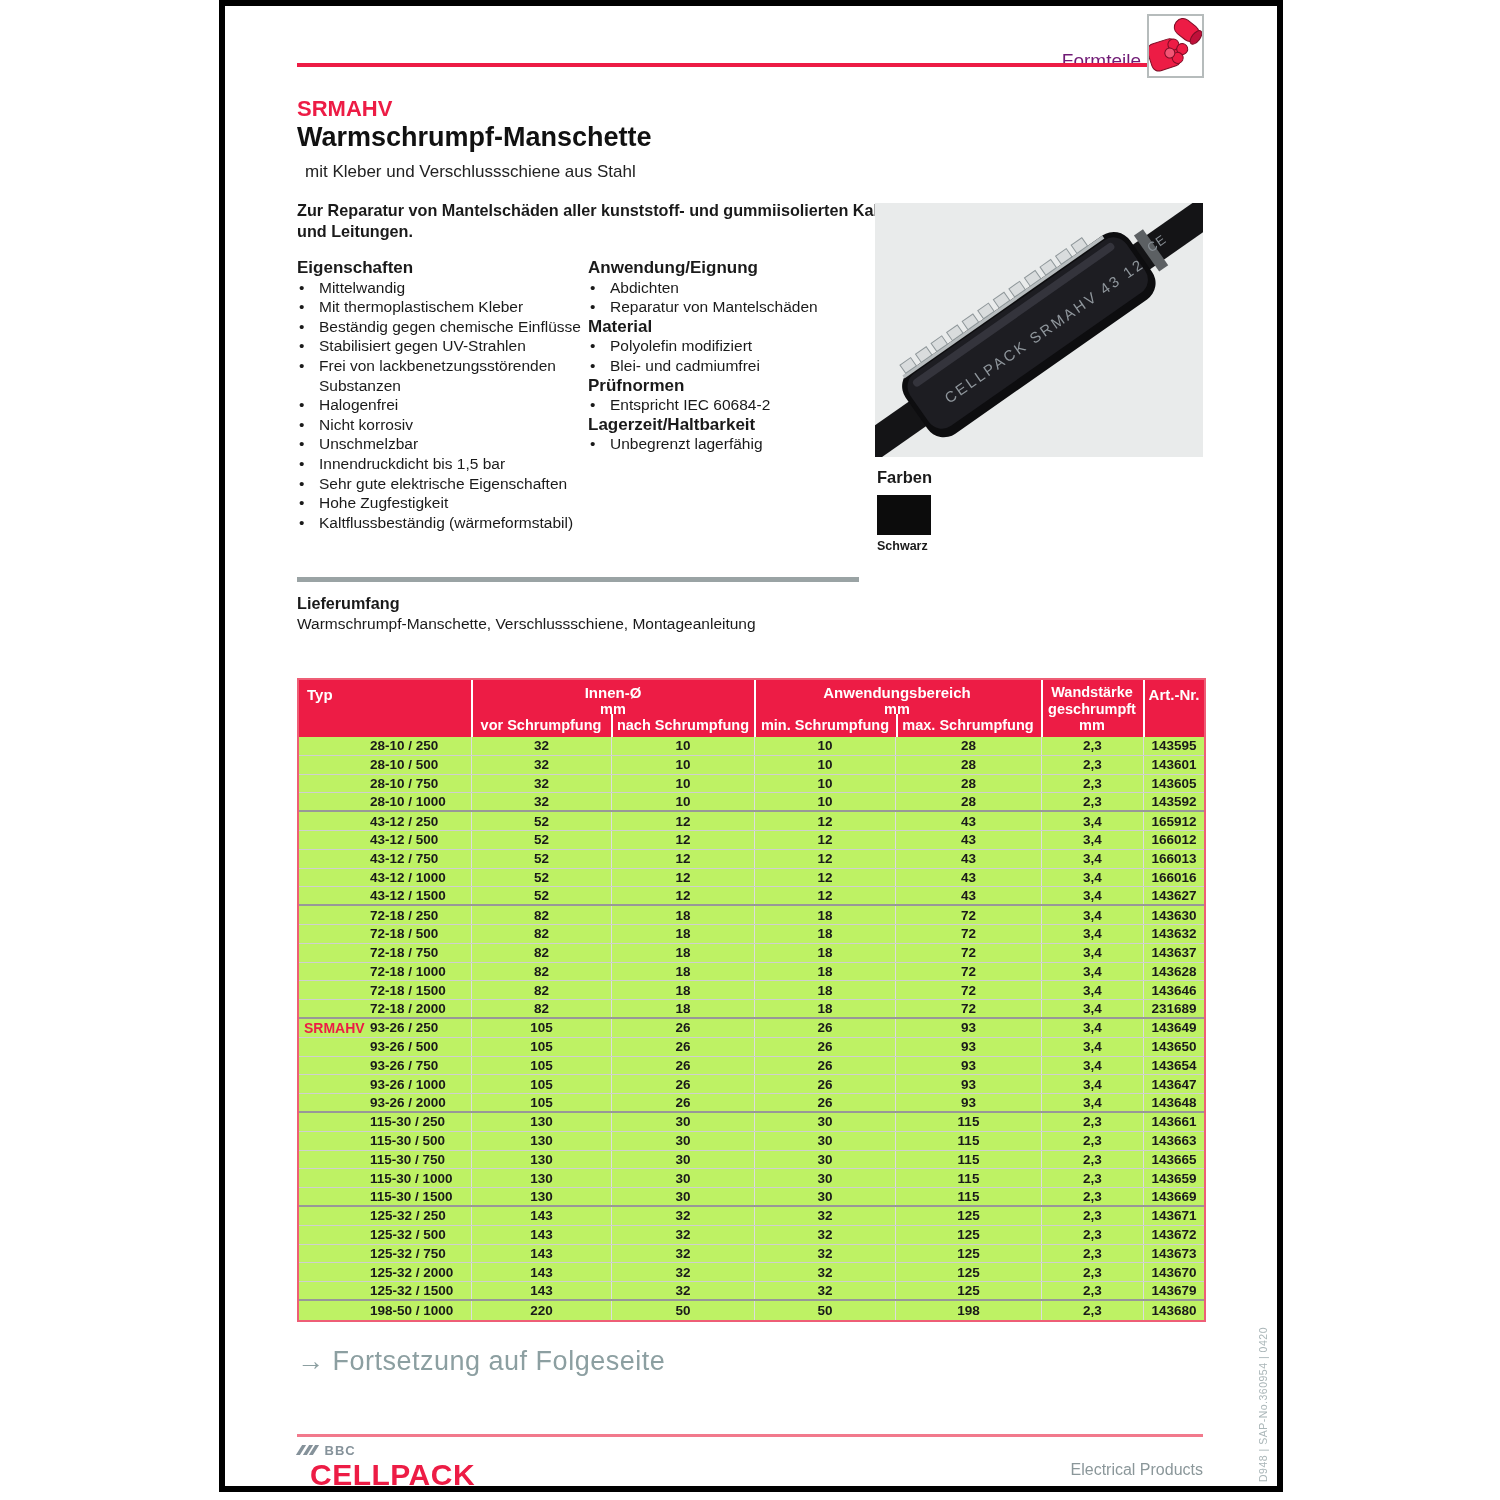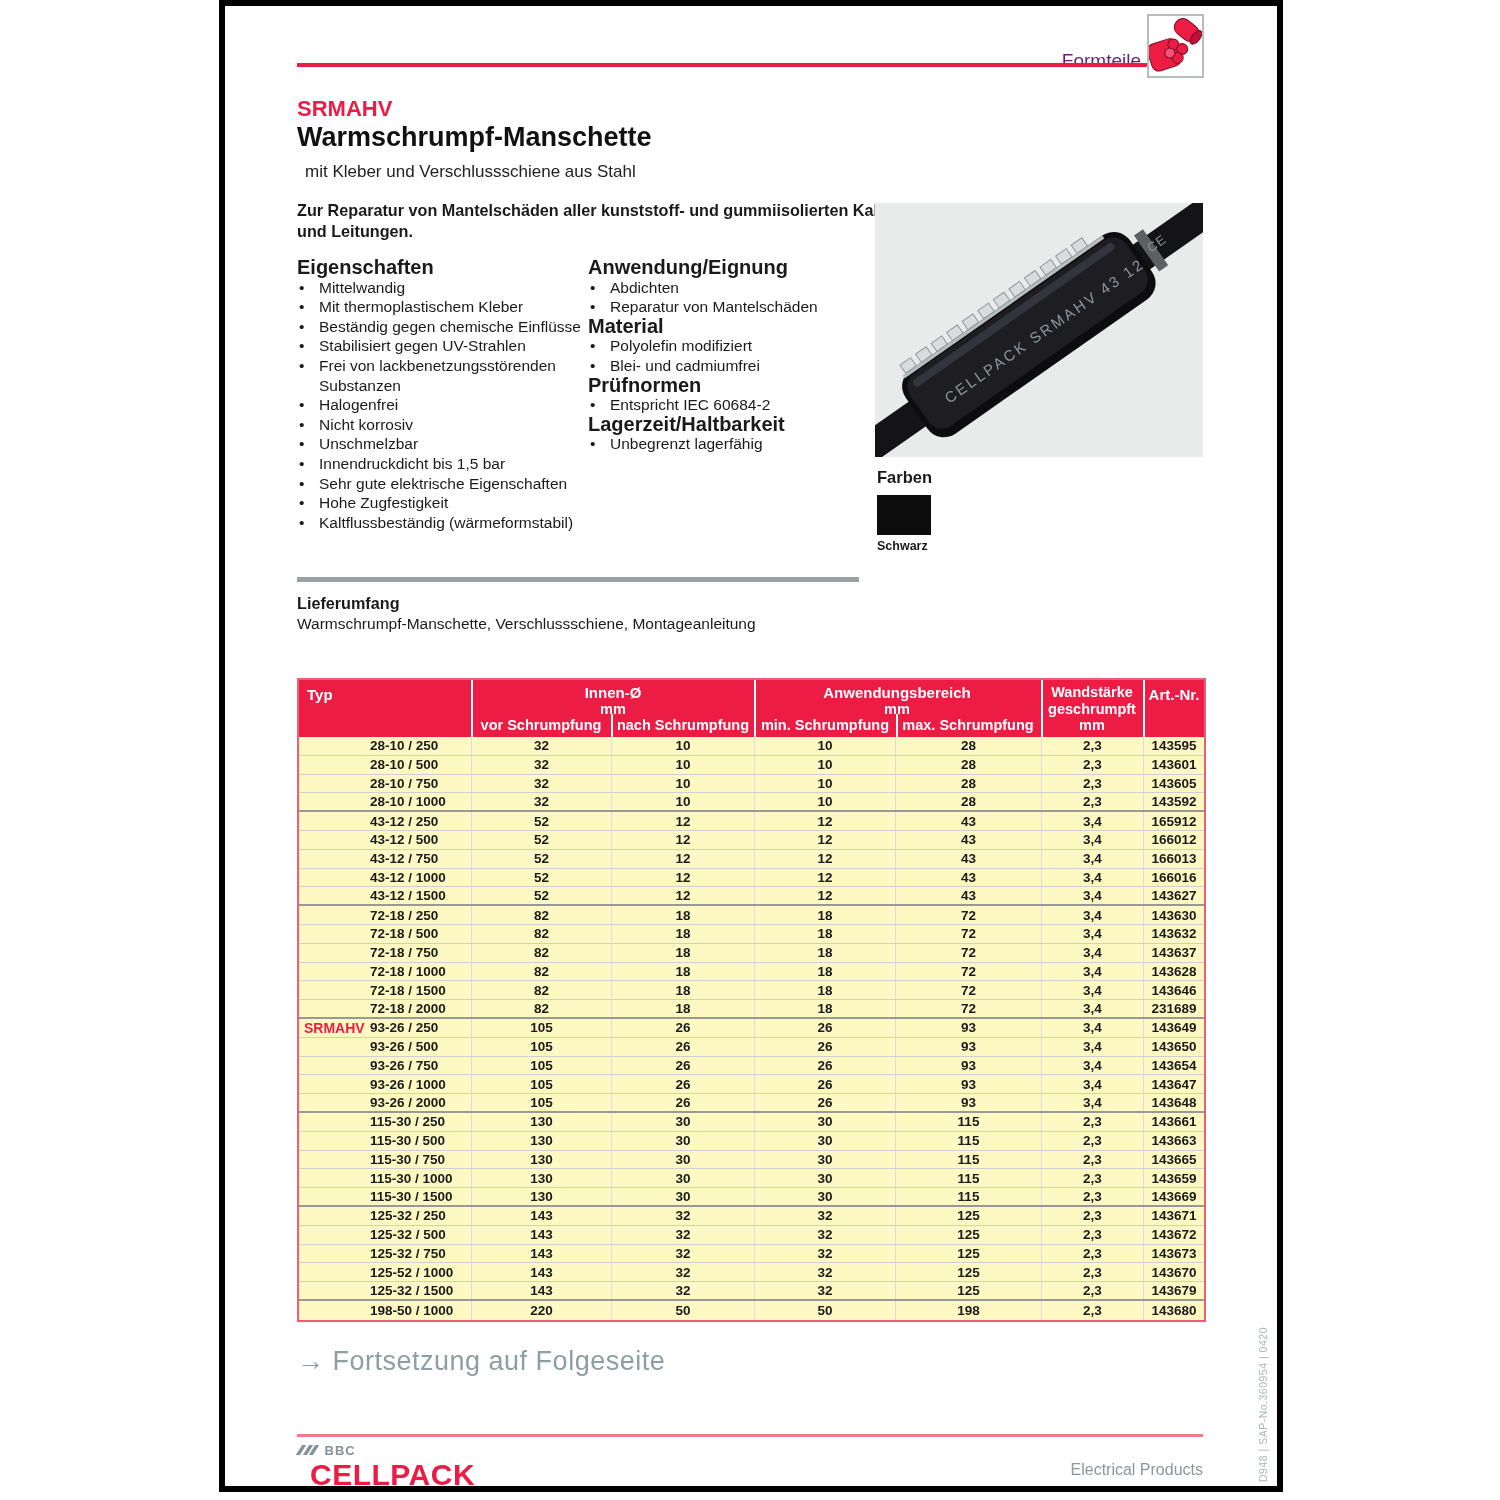--- a/index.html
+++ b/index.html
@@ -15,40 +15,40 @@
   
   .title-code{left:72px;top:90px;font-size:22px;font-weight:bold;}
   .title-name{left:72px;top:116px;font-size:27px;font-weight:bold;color:#111;}
   .title-sub{left:80px;top:156px;font-size:17px;color:#222;}
   .intro{left:72px;top:194px;width:600px;font-size:16.2px;font-weight:bold;line-height:21px;}
 
   
   .col{line-height:19.6px;font-size:15.5px;}
   .col-left{left:72px;top:252px;width:300px;}
   .col-right{left:363px;top:252px;width:280px;}
-  .list-heading{font-weight:bold;font-size:20px;}
+  .list-heading{font-weight:bold;font-size:17px;}
   .bullet-line{position:relative;padding-left:22px;}
   .bullet-line::before{content:"\2022";position:absolute;left:2px;}
   ul.plain{list-style:none;margin:0;padding:0;}
   ul.plain li{position:relative;padding-left:22px;}
   ul.plain li::before{content:"\2022";position:absolute;left:2px;}
 
   
   .photo{left:650px;top:197px;width:328px;height:254px;overflow:hidden;background:#e9ebeb;}
   .farben-h{left:652px;top:462px;font-size:16.5px;font-weight:bold;}
   .swatch{left:652px;top:489px;width:54px;height:40px;}
   .swatch-label{left:652px;top:533px;font-size:12.5px;font-weight:bold;}
 
   
   .divider2{left:72px;top:571px;width:562px;height:5px;background:#9aa3a4;}
   .delivery-h{left:72px;top:588px;font-size:16.2px;font-weight:bold;}
   .delivery-text{left:72px;top:609px;font-size:15.5px;}
 
   
-  .table-wrap{left:72px;top:672px;width:909px;border:2px solid #ee5e76;box-sizing:border-box;background:#fef9c3;}
+  .table-wrap{left:72px;top:672px;width:909px;border:2px solid #ee5e76;box-sizing:border-box;background:#bef264;}
   .thead{position:relative;height:57px;}
   .th{position:absolute;color:#fff;font-weight:bold;font-size:14.5px;white-space:nowrap;transform:translateX(-50%);}
   .th.big{font-size:15px;}
   .th-left{transform:none;}
   .vsep{position:absolute;top:0;bottom:0;width:2px;background:#fff;}
   .vsep.half{top:34px;width:1.5px;}
   .tbody{position:relative;}
   .trow{display:flex;height:18.8px;box-sizing:border-box;border-bottom:1px solid #cfcfcf;}
   .trow.group-end{border-bottom:2px solid #989898;}
   .trow:last-child{border-bottom:none;}
@@ -446,21 +446,21 @@
         <div class="trow">
           <div class="cell c-typ">125-32 / 750</div>
           <div class="cell c-vor">143</div>
           <div class="cell c-nach">32</div>
           <div class="cell c-min">32</div>
           <div class="cell c-max">125</div>
           <div class="cell c-wand">2,3</div>
           <div class="cell c-art">143673</div>
         </div>
         <div class="trow">
-          <div class="cell c-typ">125-52 / 1000</div>
+          <div class="cell c-typ">125-32 / 2000</div>
           <div class="cell c-vor">143</div>
           <div class="cell c-nach">32</div>
           <div class="cell c-min">32</div>
           <div class="cell c-max">125</div>
           <div class="cell c-wand">2,3</div>
           <div class="cell c-art">143670</div>
         </div>
         <div class="trow group-end">
           <div class="cell c-typ">125-32 / 1500</div>
           <div class="cell c-vor">143</div>

